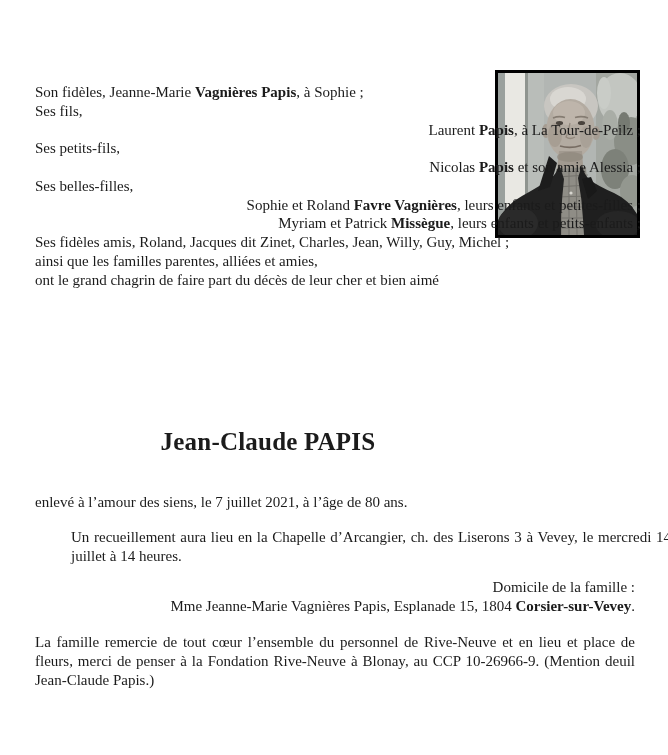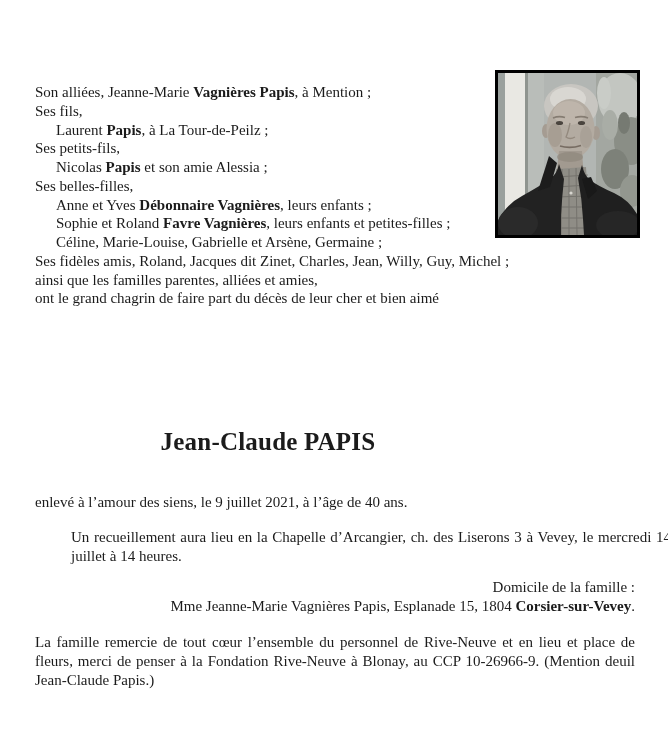--- a/index.html
+++ b/index.html
@@ -9,21 +9,21 @@
     font-family:"Liberation Serif","DejaVu Serif",serif;
     color:#1b1b1b;
     position:relative;
     overflow:hidden;
   }
   .family-list {
     position:absolute; left:35px; top:83px; width:606px;
     font-size:15px; line-height:18.75px;
   }
   .family-list .line { white-space:nowrap; }
-  .family-list .line.indent { padding-left:21px; }
+  .family-list .line.indent { padding-left:21px;text-align:right; }
   b { font-weight:bold; }
   .title {
     position:absolute; left:0; top:427px; width:536px;
     text-align:center; font-size:25px; line-height:30px; font-weight:bold;
     letter-spacing:0.2px;
   }
   .para {
     position:absolute; left:35px; width:600px;
     font-size:15px; line-height:18.75px;
   }
@@ -101,32 +101,31 @@
     <path d="M-1,162 L-1,150 Q7,132 24,123 Q42,113 52,106 Q59,101 61,91 L66,106 Q64,124 63,142 L63,162 Z" fill="#222222"></path>
     <path d="M139,162 L139,141 Q131,127 116,120 Q100,113 92,107 Q86,102 84,92 L80,105 Q84,126 85,146 L86,162 Z" fill="#1f1f1f"></path>
     <path d="M40,118 L51,83 L59,90 L52,114 Z" fill="#1c1c1c"></path>
     <path d="M93,104 L99,118 L90,126 L84,106 Z" fill="#191919"></path>
     <ellipse cx="20" cy="150" rx="20" ry="16" fill="#2a2a2a"></ellipse>
     <ellipse cx="120" cy="152" rx="22" ry="14" fill="#262626"></ellipse>
   </svg>
 </div>
 
 <div class="family-list">
-    <div class="line"><span>Son alliées, Jeanne-Marie </span><b>Vagnières Papis</b><span>, à Mention ;</span></div>
+    <div class="line"><span>Son fidèles, Jeanne-Marie </span><b>Vagnières Papis</b><span>, à Sophie ;</span></div>
     <div class="line"><span>Ses fils,</span></div>
     <div class="line indent"><span>Laurent </span><b>Papis</b><span>, à La Tour-de-Peilz ;</span></div>
     <div class="line"><span>Ses petits-fils,</span></div>
     <div class="line indent"><span>Nicolas </span><b>Papis</b><span> et son amie Alessia ;</span></div>
     <div class="line"><span>Ses belles-filles,</span></div>
-    <div class="line indent"><span>Anne et Yves </span><b>Débonnaire Vagnières</b><span>, leurs enfants ;</span></div>
     <div class="line indent"><span>Sophie et Roland </span><b>Favre Vagnières</b><span>, leurs enfants et petites-filles ;</span></div>
-    <div class="line indent"><span>Céline, Marie-Louise, Gabrielle et Arsène, Germaine ;</span></div>
+    <div class="line indent"><span>Myriam et Patrick </span><b>Missègue</b><span>, leurs enfants et petits-enfants ;</span></div>
     <div class="line"><span>Ses fidèles amis, Roland, Jacques dit Zinet, Charles, Jean, Willy, Guy, Michel ;</span></div>
     <div class="line"><span>ainsi que les familles parentes, alliées et amies,</span></div>
     <div class="line"><span>ont le grand chagrin de faire part du décès de leur cher et bien aimé</span></div>
   </div>
 
 <div class="title">Jean-Claude PAPIS</div>
 
-<p class="para" id="para-0" style="text-align: left;"><span>enlevé à l’amour des siens, le 9 juillet 2021, à l’âge de 40 ans.</span></p>
+<p class="para" id="para-0" style="text-align: left;"><span>enlevé à l’amour des siens, le 7 juillet 2021, à l’âge de 80 ans.</span></p>
 <p class="para" id="para-1" style="text-align: justify; margin-left: 36px;"><span>Un recueillement aura lieu en la Chapelle d’Arcangier, ch. des Liserons 3 à Vevey, le mercredi 14 juillet à 14 heures.</span></p>
 <p class="para" id="para-2" style="text-align: right;"><span>Domicile de la famille :</span><br><span>Mme Jeanne-Marie Vagnières Papis, Esplanade 15, 1804 </span><b>Corsier-sur-Vevey</b><span>.</span></p>
 <p class="para" id="para-3" style="text-align: justify;"><span>La famille remercie de tout cœur l’ensemble du personnel de Rive-Neuve et en lieu et place de fleurs, merci de penser à la Fondation Rive-Neuve à Blonay, au CCP 10-26966-9. (Mention deuil Jean-Claude Papis.)</span></p>
 
 </body></html>

